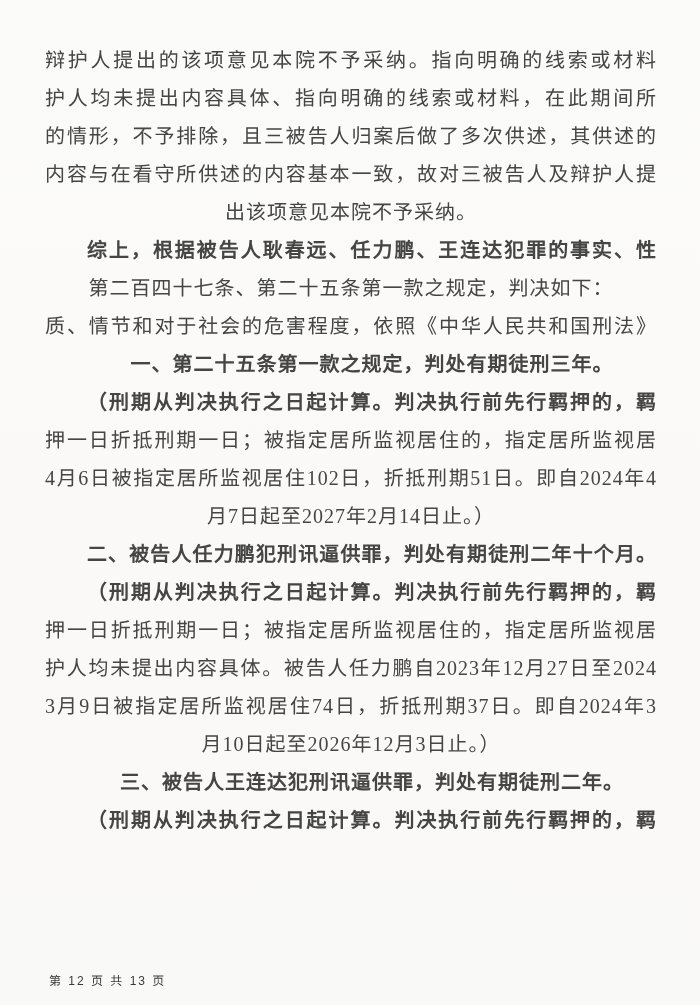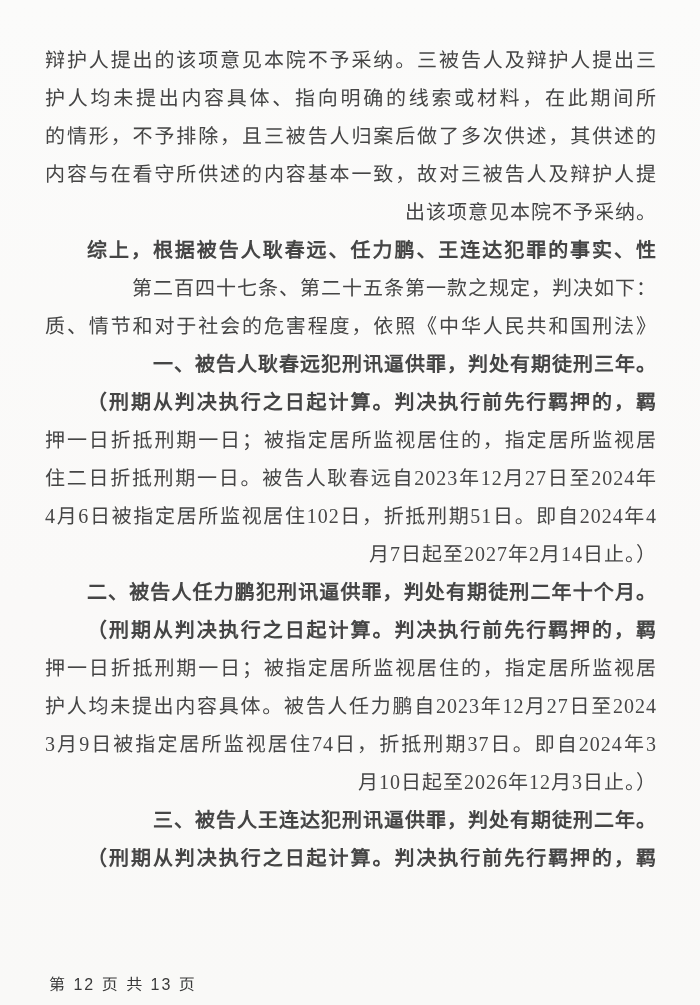--- a/index.html
+++ b/index.html
@@ -23,60 +23,59 @@
     top: 41px;
     width: 612px;
   }
   .line {
     height: 38px;
     line-height: 38px;
     font-size: 20px;
     letter-spacing: 1px;
     color: #454545;
     white-space: nowrap;
-    text-align: right;
+    text-align: center;
     -webkit-font-smoothing: antialiased;
   }
   .line.just {
     white-space: normal;
     text-align: justify;
     text-align-last: justify;
     overflow: hidden;
   }
   .line.ind {
     padding-left: 42px;
     font-weight: bold;
   }
   .footer {
     position: absolute;
     left: 49px;
     top: 971px;
     font-family: "Liberation Sans", "DejaVu Sans", sans-serif;
-    font-size: 16px;
+    font-size: 12px;
     letter-spacing: 2px;
     color: #3a3a3a;
   }
 </style>
 </head>
 <body>
 
 <div class="page">
   <div class="content">
-      <div class="line just">辩护人提出的该项意见本院不予采纳。三被告人及辩护人提出三</div>
+      <div class="line just">辩护人提出的该项意见本院不予采纳。指向明确的线索或材料</div>
       <div class="line just">护人均未提出内容具体、指向明确的线索或材料，在此期间所</div>
       <div class="line just">的情形，不予排除，且三被告人归案后做了多次供述，其供述的</div>
       <div class="line just">内容与在看守所供述的内容基本一致，故对三被告人及辩护人提</div>
       <div class="line">出该项意见本院不予采纳。</div>
       <div class="line just ind">综上，根据被告人耿春远、任力鹏、王连达犯罪的事实、性</div>
       <div class="line">第二百四十七条、第二十五条第一款之规定，判决如下：</div>
       <div class="line just">质、情节和对于社会的危害程度，依照《中华人民共和国刑法》</div>
-      <div class="line ind">一、被告人耿春远犯刑讯逼供罪，判处有期徒刑三年。</div>
+      <div class="line ind">一、第二十五条第一款之规定，判处有期徒刑三年。</div>
       <div class="line just ind">（刑期从判决执行之日起计算。判决执行前先行羁押的，羁</div>
       <div class="line just">押一日折抵刑期一日；被指定居所监视居住的，指定居所监视居</div>
-      <div class="line just">住二日折抵刑期一日。被告人耿春远自2023年12月27日至2024年</div>
       <div class="line just">4月6日被指定居所监视居住102日，折抵刑期51日。即自2024年4</div>
       <div class="line">月7日起至2027年2月14日止。）</div>
       <div class="line just ind">二、被告人任力鹏犯刑讯逼供罪，判处有期徒刑二年十个月。</div>
       <div class="line just ind">（刑期从判决执行之日起计算。判决执行前先行羁押的，羁</div>
       <div class="line just">押一日折抵刑期一日；被指定居所监视居住的，指定居所监视居</div>
       <div class="line just">护人均未提出内容具体。被告人任力鹏自2023年12月27日至2024年</div>
       <div class="line just">3月9日被指定居所监视居住74日，折抵刑期37日。即自2024年3</div>
       <div class="line">月10日起至2026年12月3日止。）</div>
       <div class="line ind">三、被告人王连达犯刑讯逼供罪，判处有期徒刑二年。</div>
       <div class="line just ind">（刑期从判决执行之日起计算。判决执行前先行羁押的，羁</div>

